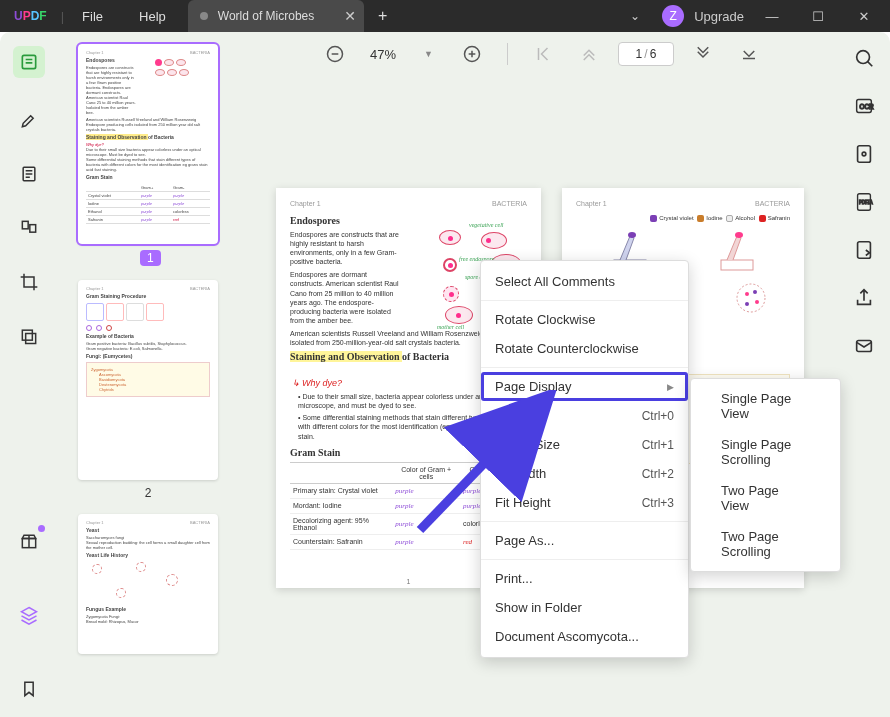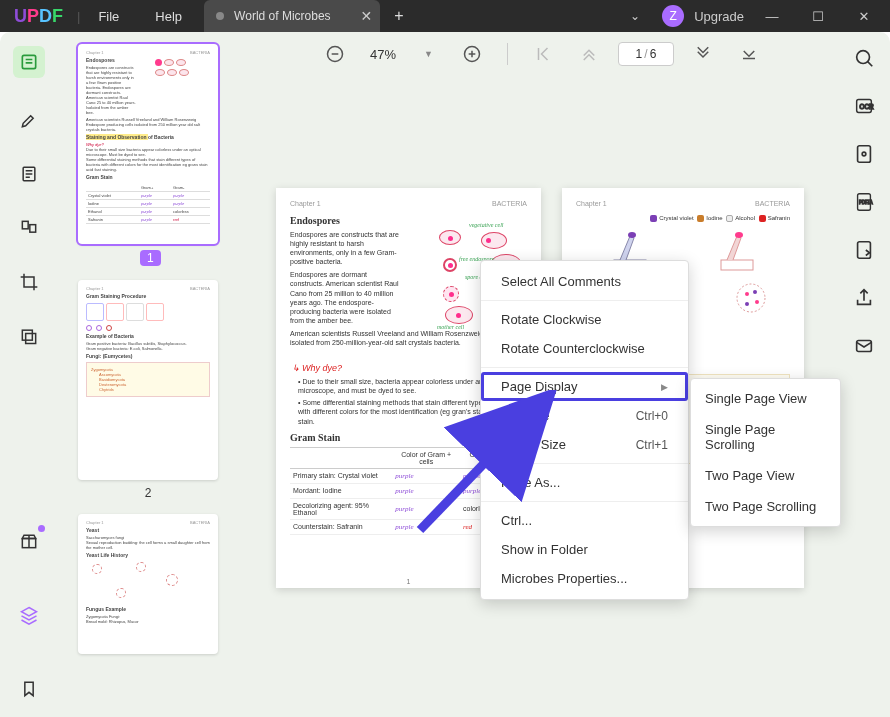--- a/index.html
+++ b/index.html
@@ -1,19 +1,19 @@
 <!DOCTYPE html>
 <html><head>
 <meta charset="utf-8">
 <style>
 * { box-sizing: border-box; margin: 0; padding: 0; }
 body { font-family: -apple-system, "Segoe UI", sans-serif; font-size: 13px; background: #fff; width: 890px; height: 717px; overflow: hidden; position: relative; }
 
 .titlebar { height: 32px; background: #2b2b2b; display: flex; align-items: center; color: #ddd; }
-.logo { font-weight: 700; font-size: 18px; padding: 0 14px; }
+.logo { font-weight: 700; font-size: 12px; padding: 0 14px; }
 .logo .u { color: #8e4dd8; }
 .logo .p { color: #ff3b8d; }
 .logo .d { color: #58c3ff; }
 .logo .f { color: #38d66a; }
 .menu-item { padding: 0 18px; font-size: 13px; cursor: pointer; color:#ddd; }
 .tab { height: 32px; background: #4a4a4a; display: flex; align-items: center; padding: 0 8px 0 12px; border-radius: 6px 6px 0 0; margin-left: 4px; font-size: 12px; }
 .tab .dot { width: 8px; height: 8px; border-radius: 50%; background: #888; margin-right: 10px; }
 .tab-close { margin-left: 30px; font-size: 14px; color: #ccc; cursor:pointer; }
 .add-tab { padding: 0 14px; font-size: 16px; color:#ddd; cursor:pointer; }
 .spacer { flex: 1; }
@@ -76,27 +76,27 @@
 .page .red { color:#d22; font-style: italic; font-family: cursive; }
 .page .footer-num { position:absolute; bottom:3px; left:50%; transform:translateX(-50%); font-size:7px; color:#777;}
 .page .art1 { position:absolute; right: 8px; top: 36px; width: 96px; height: 100px; }
 .cell { border:1.5px solid #d46; border-radius: 50%; background:#fce8ef; position:absolute; }
 .dotp { width:5px; height:5px; border-radius:50%; background:#ff2d8c; position:absolute; }
 .lbl { position:absolute; font-size:6px; color:#3ba355; font-style:italic; font-family:cursive; }
 .page .legend { font-size:6px; }
 .page .legend .sw { display:inline-block; width:7px; height:7px; border-radius:2px; margin: 0 2px; vertical-align:middle; }
 
 .ctx-menu { position:absolute; left: 480px; top: 228px; width: 209px; background:#fff; border:1px solid #ddd; border-radius:4px; box-shadow: 0 4px 16px rgba(0,0,0,0.18); padding: 6px 0; z-index: 20; }
-.ctx-item { display:flex; justify-content:space-between; align-items:center; padding: 7px 20px; font-size: 13px; color:#333; cursor:pointer; }
+.ctx-item { display:flex; justify-content:space-between; align-items:center; padding: 7px 14px; font-size: 13px; color:#333; cursor:pointer; }
 .ctx-item.active { outline: 3px solid #4a3fe0; outline-offset:-3px; border-radius:3px; }
 .ctx-item .cue { font-size: 9px; color:#888; }
 .ctx-sep { height:1px; background:#eee; margin: 4px 0; }
 .ctx-item .hot { font-size: 12px; color:#555; }
 
-.sub-menu { position:absolute; left: 690px; top: 346px; width: 151px; background:#fff; border:1px solid #ddd; border-radius:4px; box-shadow: 0 4px 16px rgba(0,0,0,0.18); padding: 4px 0; z-index: 21; }
+.sub-menu { position:absolute; left: 690px; top: 346px; width: 151px; background:#fff; border:1px solid #ddd; border-radius:4px; box-shadow: 0 4px 16px rgba(0,0,0,0.18); padding: 4px 16px; z-index: 21; }
 .sub-item { padding: 8px 14px; font-size: 13px; color:#333; cursor:pointer; }
 
 .arrow { position:absolute; left: 410px; top: 358px; z-index: 22; pointer-events:none; }
 
 .right-rail { width: 52px; display:flex; flex-direction:column; align-items:center; padding-top:14px; gap: 24px; }
 .right-rail .rail-icon svg { width:22px; height:22px; }
 </style>
 </head>
 <body>
 
@@ -355,20 +355,21 @@
             <span class="lbl" style="left:28px;top:50px;">spore coat</span>
             <div style="position:absolute;width:16px;height:16px;border-radius:50%;background:#ffe4f0;border:1.5px dashed #d46;left:6px;top:62px;">
                 <span class="dotp" style="left:5px;top:5px;"></span>
               </div>
             <div class="cell" style="width:28px;height:18px;left:8px;top:82px;">
                 <span class="dotp" style="left:10px;top:6px;"></span>
               </div>
             <span class="lbl" style="left:0px;top:100px;">mother cell</span>
           </div>
           <div class="txt" style="margin-top:4px;">American scientists Russell Vreeland and William Rosenzweig Endo cells isolated from 250-million-year-old salt crystals bacteria.</div>
+          <h3><span class="hl">Staining and Observation </span><span>of Bacteria</span></h3>
           <div class="red-it" style="margin:16px 0 4px 2px;">↳ <span>Why dye?</span></div>
           <div class="txt" style="margin-left:8px;">• <span>Due to their small size, bacteria appear colorless under an optical microscope, and must be dyed to see.</span></div>
           <div class="txt" style="margin-left:8px;margin-top:3px;">• <span>Some differential staining methods that stain different types of bacteria with different colors for the most identification (eg gran's stain), acid-fast stain.</span></div>
           <h3 style="margin-top:6px;">Gram Stain</h3>
           <table>
             <tbody>
                 <tr>
                   <th></th>
                   <th>Color of Gram + cells</th>
                   <th>Color of Gram - cells</th>
@@ -512,33 +513,41 @@
         <span class="cue">▶</span>
       </div>
     <div class="ctx-item">
         <span>Fit Page</span>
         <span class="hot">Ctrl+0</span>
       </div>
     <div class="ctx-item">
         <span>Actual Size</span>
         <span class="hot">Ctrl+1</span>
       </div>
+    <div class="ctx-item">
+        <span>Fit Width</span>
+        <span class="hot">Ctrl+2</span>
+      </div>
+    <div class="ctx-item">
+        <span>Fit Height</span>
+        <span class="hot">Ctrl+3</span>
+      </div>
     <div class="ctx-sep"></div>
     <div class="ctx-item">
         <span>Page As...</span>
       </div>
     <div class="ctx-sep"></div>
     <div class="ctx-item">
-        <span>Ctrl...</span>
+        <span>Print...</span>
       </div>
     <div class="ctx-item">
         <span>Show in Folder</span>
       </div>
     <div class="ctx-item">
-        <span>Microbes Properties...</span>
+        <span>Document Ascomycota...</span>
       </div>
   </div>
 
   <div class="sub-menu">
     <div class="sub-item">Single Page View</div>
     <div class="sub-item">Single Page Scrolling</div>
     <div class="sub-item">Two Page View</div>
     <div class="sub-item">Two Page Scrolling</div>
   </div>
 

